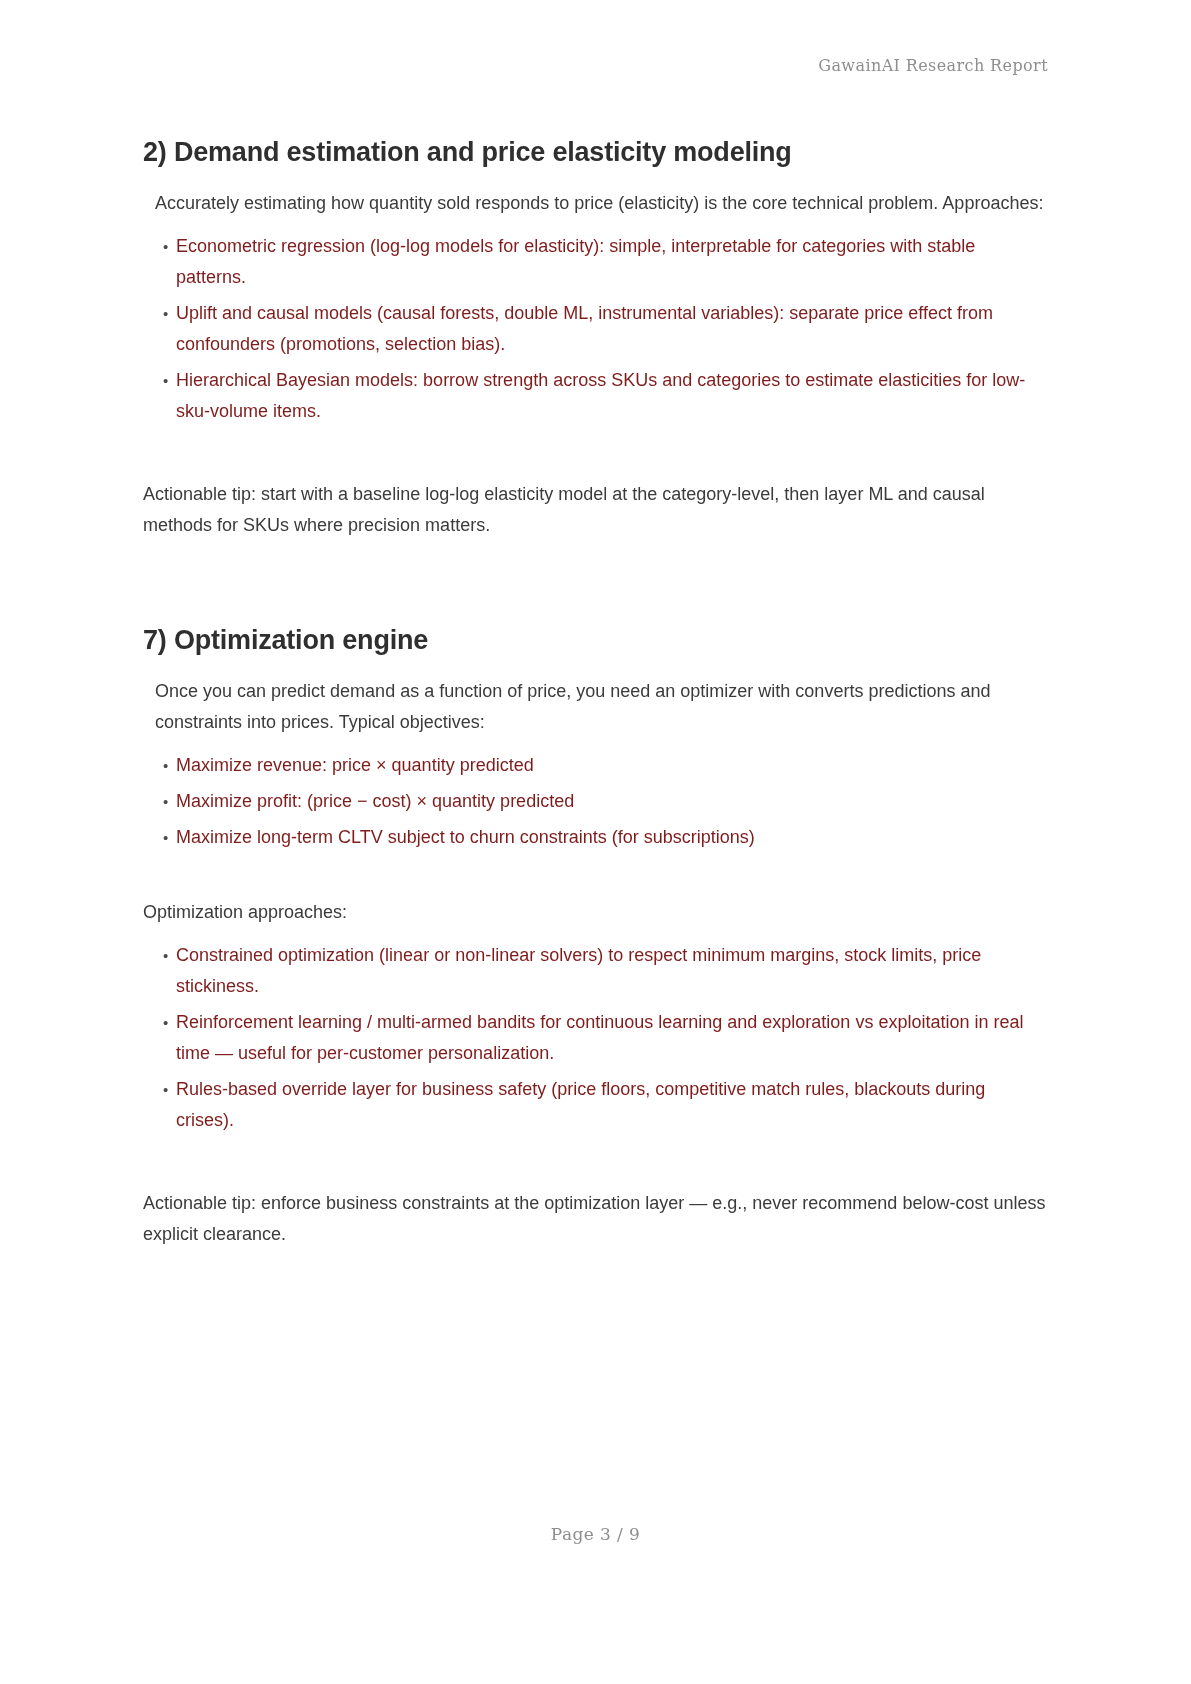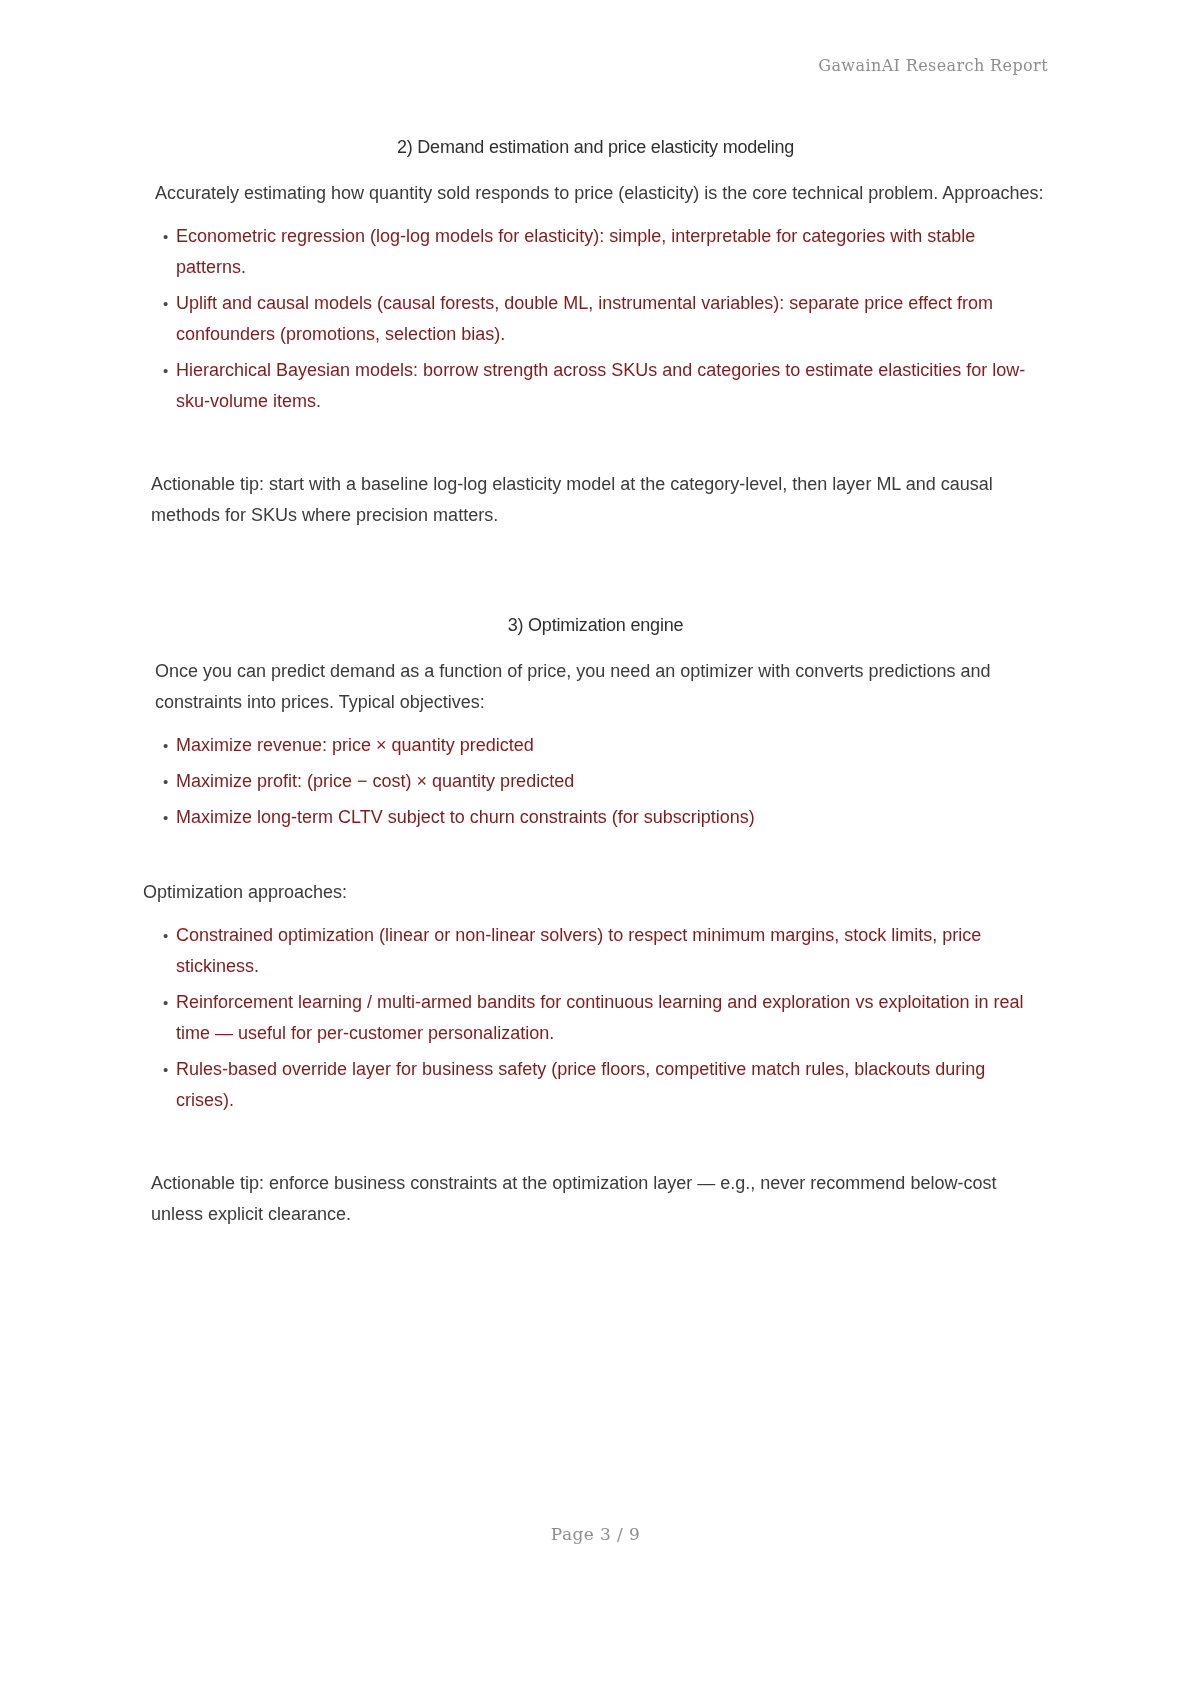--- a/index.html
+++ b/index.html
@@ -19,35 +19,34 @@
   }
   .doc-header {
     padding-top: 56px;
     text-align: right;
     font-family: "DejaVu Serif", serif;
     font-size: 16px;
     color: #8e8e8e;
     letter-spacing: 0.4px;
   }
   h2.section-heading {
-    font-size: 18px;
-    font-weight: 400;
+    font-size: 27px;
+    font-weight: 700;
     color: #2f2f2f;
     letter-spacing: -0.2px;
-    text-align: center;
   }
   .heading-2 { margin-top: 62px; }
   .heading-3 { margin-top: 84px; }
   p.body-text {
     font-size: 18px;
     line-height: 31px;
     color: #3b3b3b;
   }
   .intro { margin-top: 20px; margin-left: 12px; }
-  .tip { margin-top: 52px; margin-left: 8px; }
+  .tip { margin-top: 52px; }
   .sub-label { margin-top: 44px; }
   ul.bullet-list {
     list-style: none;
     margin-top: 12px;
     padding-left: 20px;
   }
   ul.bullet-list li {
     position: relative;
     padding-left: 13px;
     font-size: 18px;
@@ -88,21 +87,21 @@
     <p class="body-text intro">Accurately estimating how quantity sold responds to price (elasticity) is the core technical problem. Approaches:</p>
 
     <ul class="bullet-list">
       <li>Econometric regression (log-log models for elasticity): simple, interpretable for categories with stable patterns.</li>
       <li>Uplift and causal models (causal forests, double ML, instrumental variables): separate price effect from confounders (promotions, selection bias).</li>
       <li>Hierarchical Bayesian models: borrow strength across SKUs and categories to estimate elasticities for low-sku-volume items.</li>
     </ul>
 
     <p class="body-text tip">Actionable tip: start with a baseline log-log elasticity model at the category-level, then layer ML and causal methods for SKUs where precision matters.</p>
 
-    <h2 class="section-heading heading-3">3) Optimization engine</h2>
+    <h2 class="section-heading heading-3">7) Optimization engine</h2>
 
     <p class="body-text intro">Once you can predict demand as a function of price, you need an optimizer with converts predictions and constraints into prices. Typical objectives:</p>
 
     <ul class="bullet-list">
       <li>Maximize revenue: price × quantity predicted</li>
       <li>Maximize profit: (price − cost) × quantity predicted</li>
       <li>Maximize long-term CLTV subject to churn constraints (for subscriptions)</li>
     </ul>
 
     <p class="body-text sub-label">Optimization approaches:</p>

